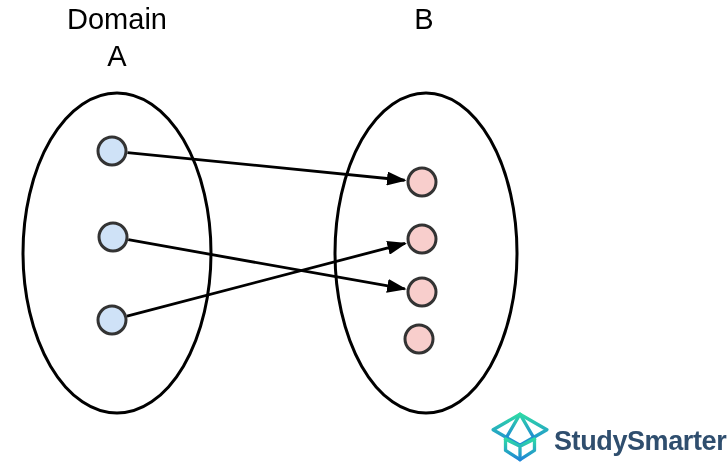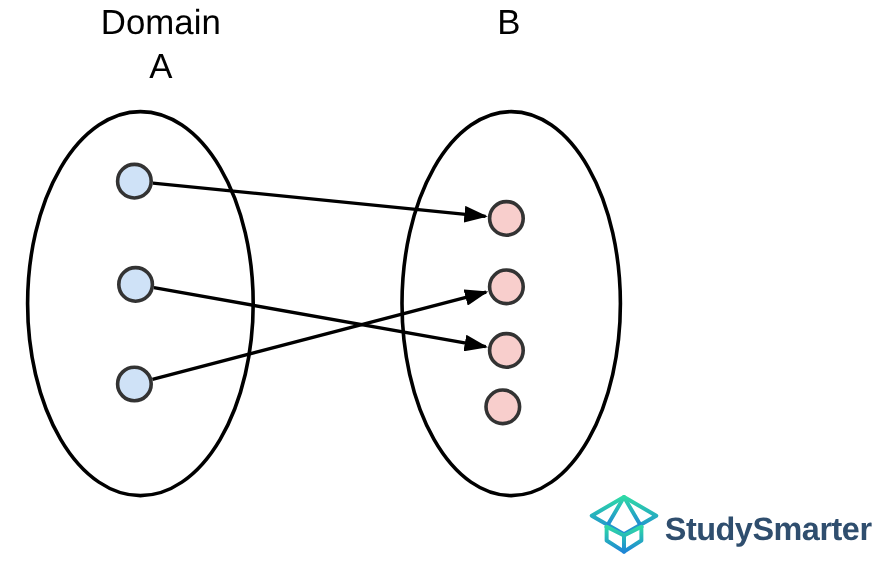--- a/index.html
+++ b/index.html
@@ -9,21 +9,21 @@
     background:#ffffff;
     font-family:"Liberation Sans", sans-serif;
     overflow:hidden;
   }
   .set-title{
     position:absolute;top:1px;width:220px;
     text-align:center;
     font-size:29px;line-height:37px;
     color:#000000;
   }
-  .set-title.left{left:24px;}
+  .set-title.left{left:7px;}
   .set-title.right{left:314px;}
   #diagram-svg{position:absolute;left:0;top:0;}
   .logo{
     position:absolute;left:490px;top:409px;
     display:flex;align-items:center;
   }
   .logo-icon{display:block;}
   .logo-text{
     font-size:27px;
     font-weight:bold;

